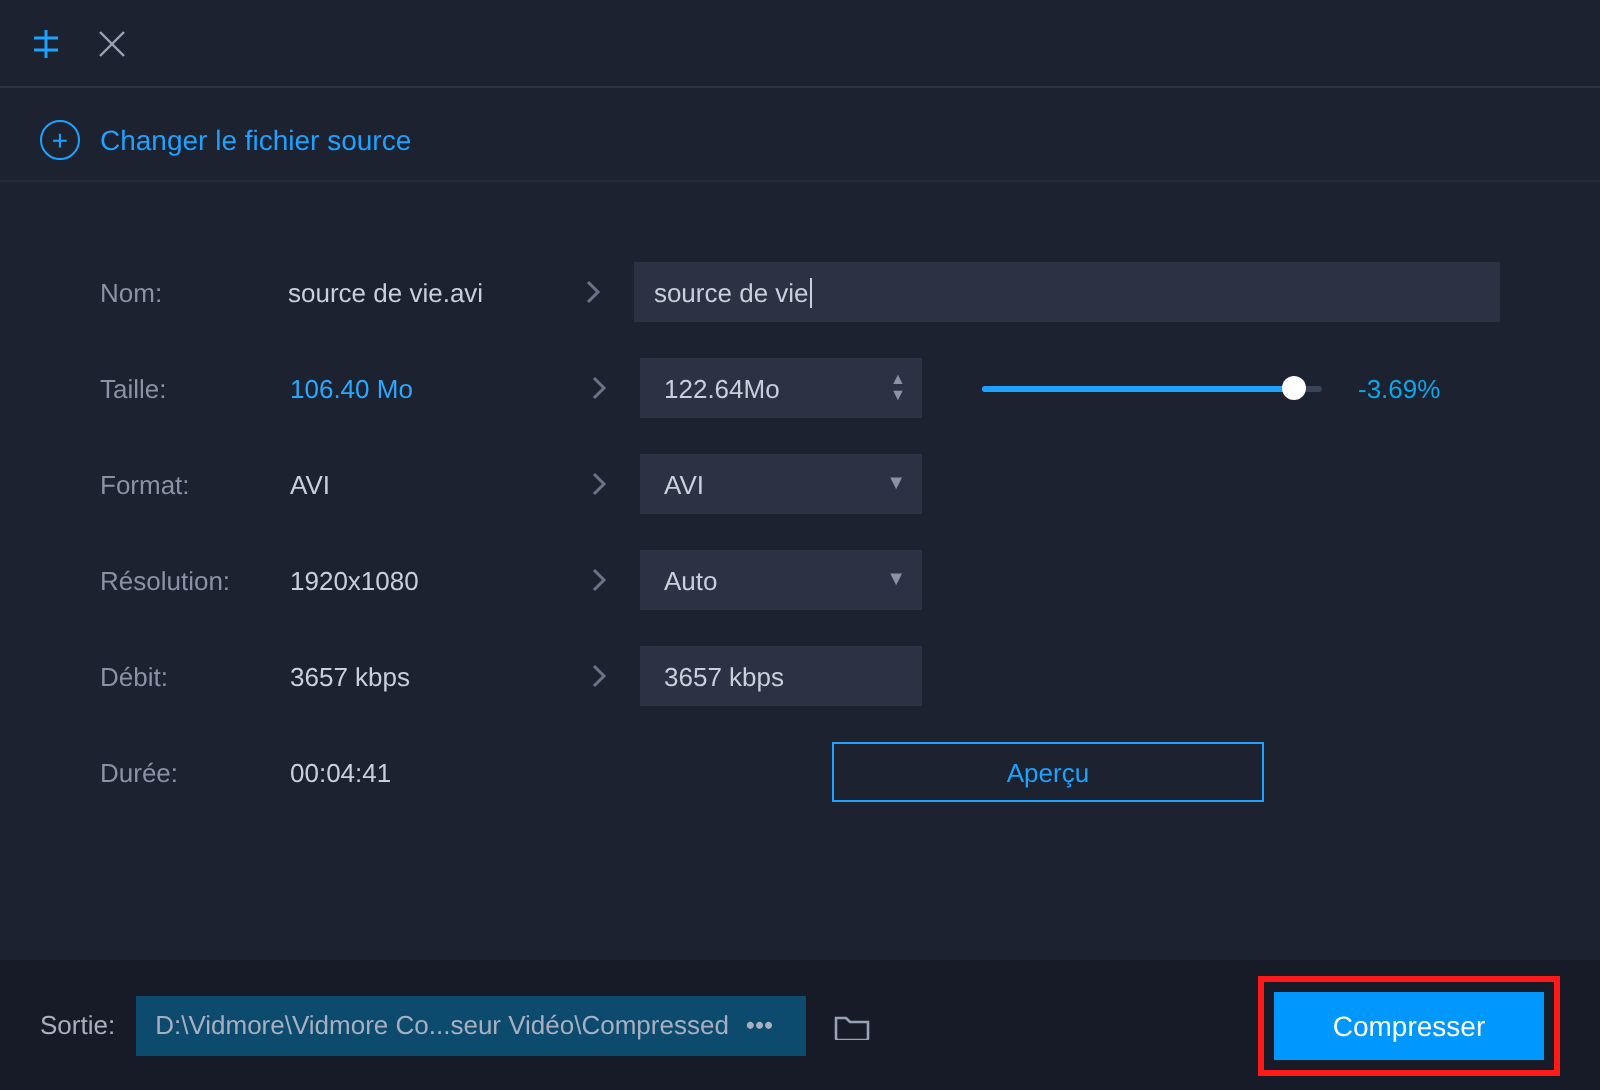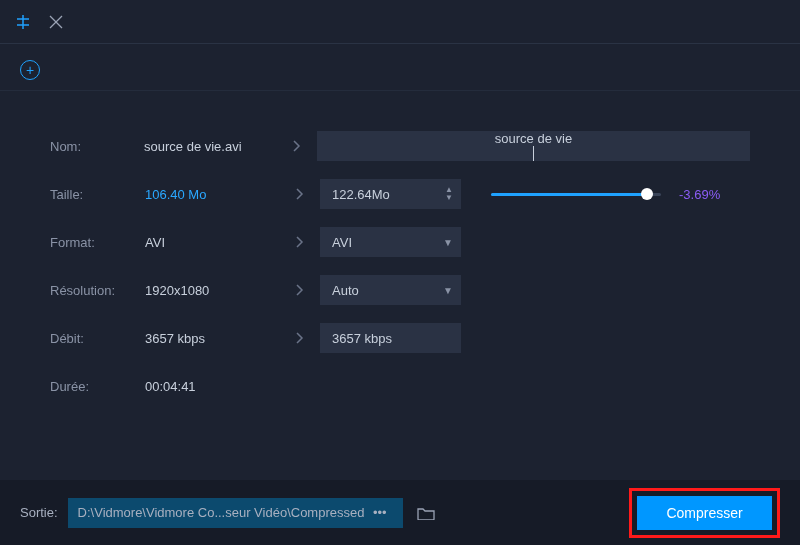--- a/index.html
+++ b/index.html
@@ -81,21 +81,21 @@
     height: 30px;
     background: #2a3244;
     border: none;
     color: #c8d0dc;
     padding: 0 10px;
     font-size: 13px;
     display: flex;
     align-items: center;
     position: relative;
   }
-  .row .field.wide { width: 438px; flex-direction: column; }
+  .row .field.wide { width: 438px; }
   .row .field.narrow { width: 141px; padding-left: 12px; }
   .row .spinner {
     position: absolute;
     right: 4px; top: 2px; bottom: 2px;
     width: 16px;
     display: flex; flex-direction: column; justify-content: center;
   }
   .row .spinner span {
     font-size: 8px; line-height: 8px; color: #8a93a6; cursor: pointer;
     text-align: center;
@@ -120,21 +120,21 @@
   .slider-fill {
     position: absolute; left: 0; top: 0; bottom: 0;
     width: 92%; background: #1fa2ff; border-radius: 2px;
   }
   .slider-handle {
     position: absolute; top: 50%; left: 92%;
     width: 12px; height: 12px; border-radius: 50%;
     background: #fff; transform: translate(-50%, -50%);
     cursor: pointer;
   }
-  .pct { color: #8b5cf6; margin-left: 18px; font-size: 13px; }
+  .pct { color: #0ea5e9; margin-left: 18px; font-size: 13px; }
 
   .preview-btn {
     width: 216px; height: 30px;
     border: 1px solid #1fa2ff;
     background: transparent;
     color: #1fa2ff;
     font-size: 13px;
     display: flex; align-items: center; justify-content: center;
     cursor: pointer;
   }
@@ -202,20 +202,21 @@
         <g stroke="currentColor" stroke-width="1.2">
           <line x1="1" y1="1" x2="13" y2="13"></line>
           <line x1="13" y1="1" x2="1" y2="13"></line>
         </g>
       </svg>
   </div>
 </div>
 
 <div class="change-source">
   <div class="plus">+</div>
+  <span>Changer le fichier source</span>
 </div>
 
 <div class="form-area">
 
   <div class="row">
     <div class="label">Nom:</div>
     <div class="current">source de vie.avi</div>
     <div class="arrow">
       <svg width="8" height="12" viewBox="0 0 8 12">
           <polyline points="1,1 6,6 1,11" fill="none" stroke="currentColor" stroke-width="1.5"></polyline>
@@ -290,20 +291,23 @@
     <div class="field narrow">
       <span>3657 kbps</span>
     </div>
   </div>
 
   <div class="row">
     <div class="label">Durée:</div>
     <div class="current">00:04:41</div>
     <div class="arrow"></div>
     <div style="width:96px"></div>
+    <div class="preview-btn">
+      <span>Aperçu</span>
+    </div>
   </div>
 
 </div>
 
 <div class="bottombar">
   <div class="out-label">Sortie:</div>
   <div class="path-box">
     <div class="path-text">D:\Vidmore\Vidmore Co...seur Vidéo\Compressed</div>
     <div class="dots">•••</div>
   </div>

